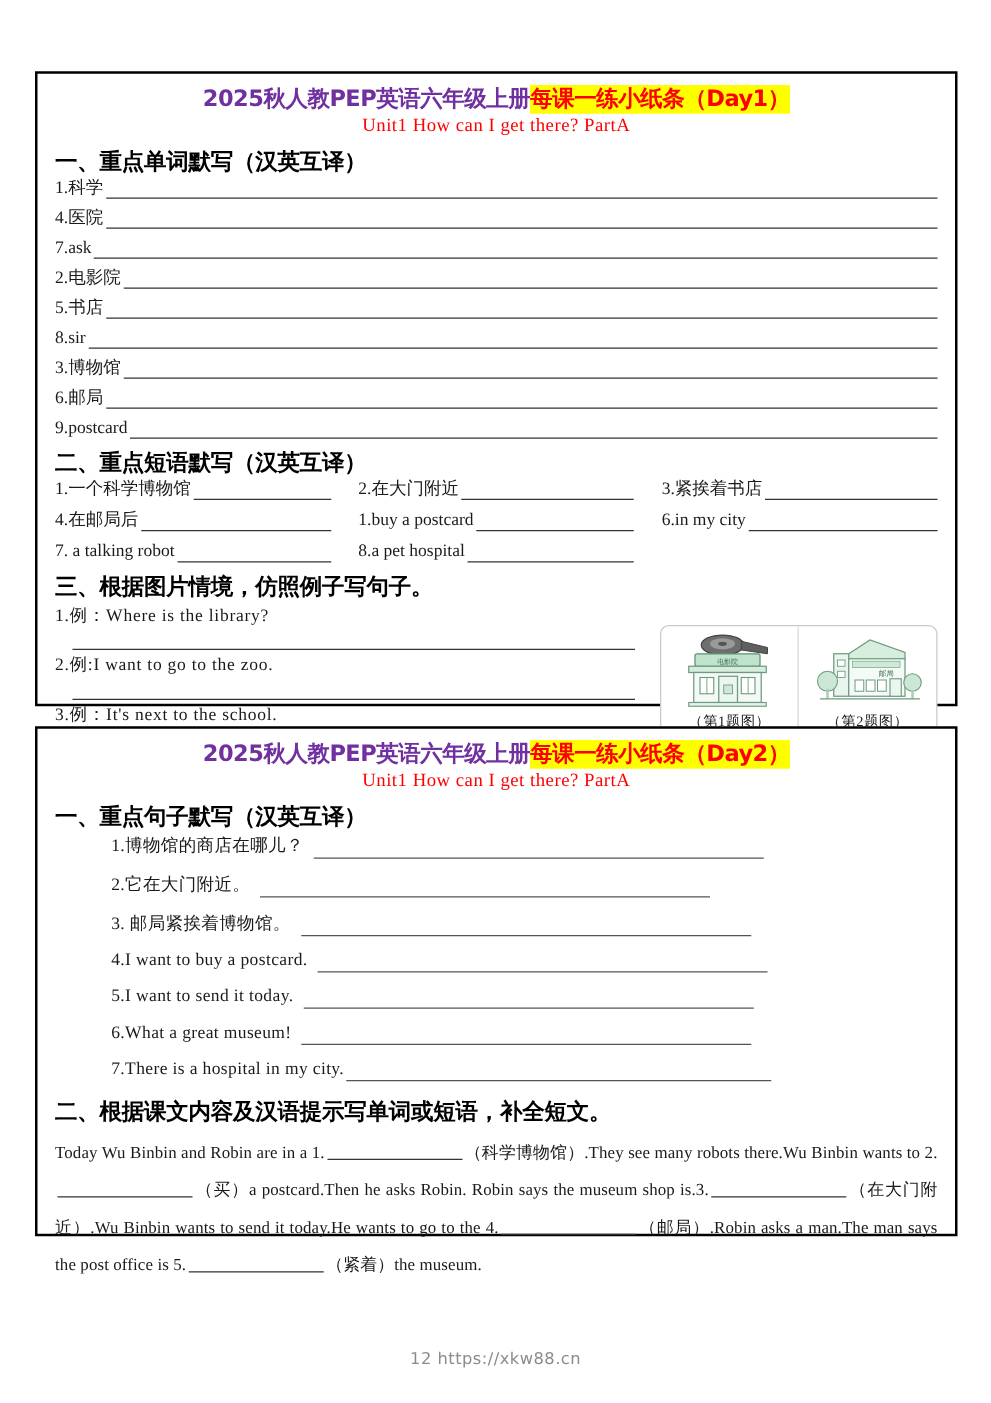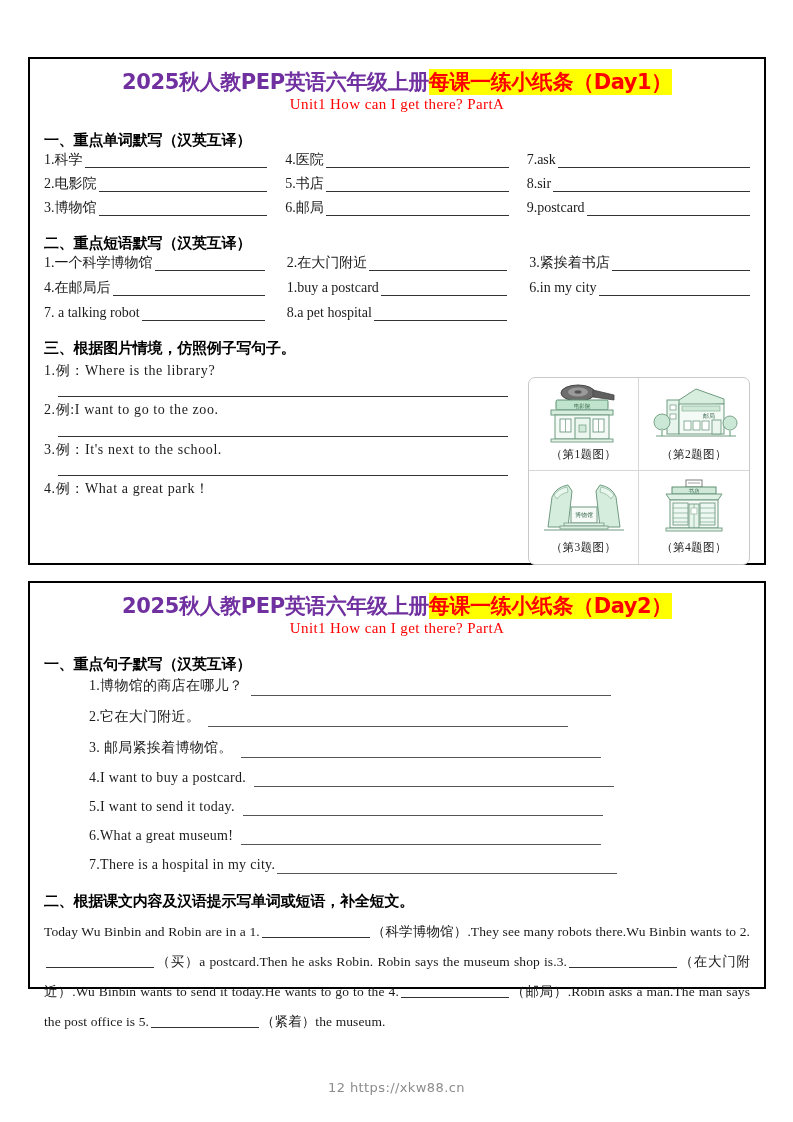--- a/index.html
+++ b/index.html
@@ -31,21 +31,21 @@
   
   .title-row {
     text-align: center;
     white-space: nowrap;
     line-height: 1.05;
     margin-top: 4px;
   }
   .title-main {
     font-family: "DejaVu Sans", "Liberation Sans", sans-serif;
     font-weight: bold;
-    font-size: 21px;
+    font-size: 18px;
     letter-spacing: -0.4px;
   }
   .title-purple { color: #7030a0; }
   .title-hl {
     color: #ff0000;
     background: #ffff00;
     padding: 1px 0 1px 0;
   }
   .subtitle {
     text-align: center;
@@ -55,23 +55,23 @@
     letter-spacing: 0.4px;
     margin-top: 3px;
     margin-bottom: 2px;
     white-space: nowrap;
   }
 
   
   .sec-head {
     font-family: Liberation Serif, serif;
     font-weight: bold;
-    font-size: 15px;
+    font-size: 18px;
     color: #000;
-    margin: 18px 0 3px 0;
+    margin: 7px 0 3px 0;
     letter-spacing: -0.2px;
   }
 
   
   .item {
     display: flex;
     align-items: flex-end;
     font-size: 14px;
     color: #1a1a1a;
     line-height: 1.0;
@@ -82,21 +82,21 @@
     flex: 1 1 auto;
     border-bottom: 1px solid #333;
     height: 13px;
     margin-left: 2px;
     min-width: 20px;
   }
 
   
   .grid3 {
     display: grid;
-    grid-template-columns: 1fr 1fr 1fr;
+    grid-template-columns: 1fr;
     column-gap: 18px;
     row-gap: 9px;
     margin-bottom: 4px;
   }
   .grid3 .item { font-size: 14px; }
 
   
   .grid2 {
     display: grid;
     grid-template-columns: 1fr 1fr 1fr;

